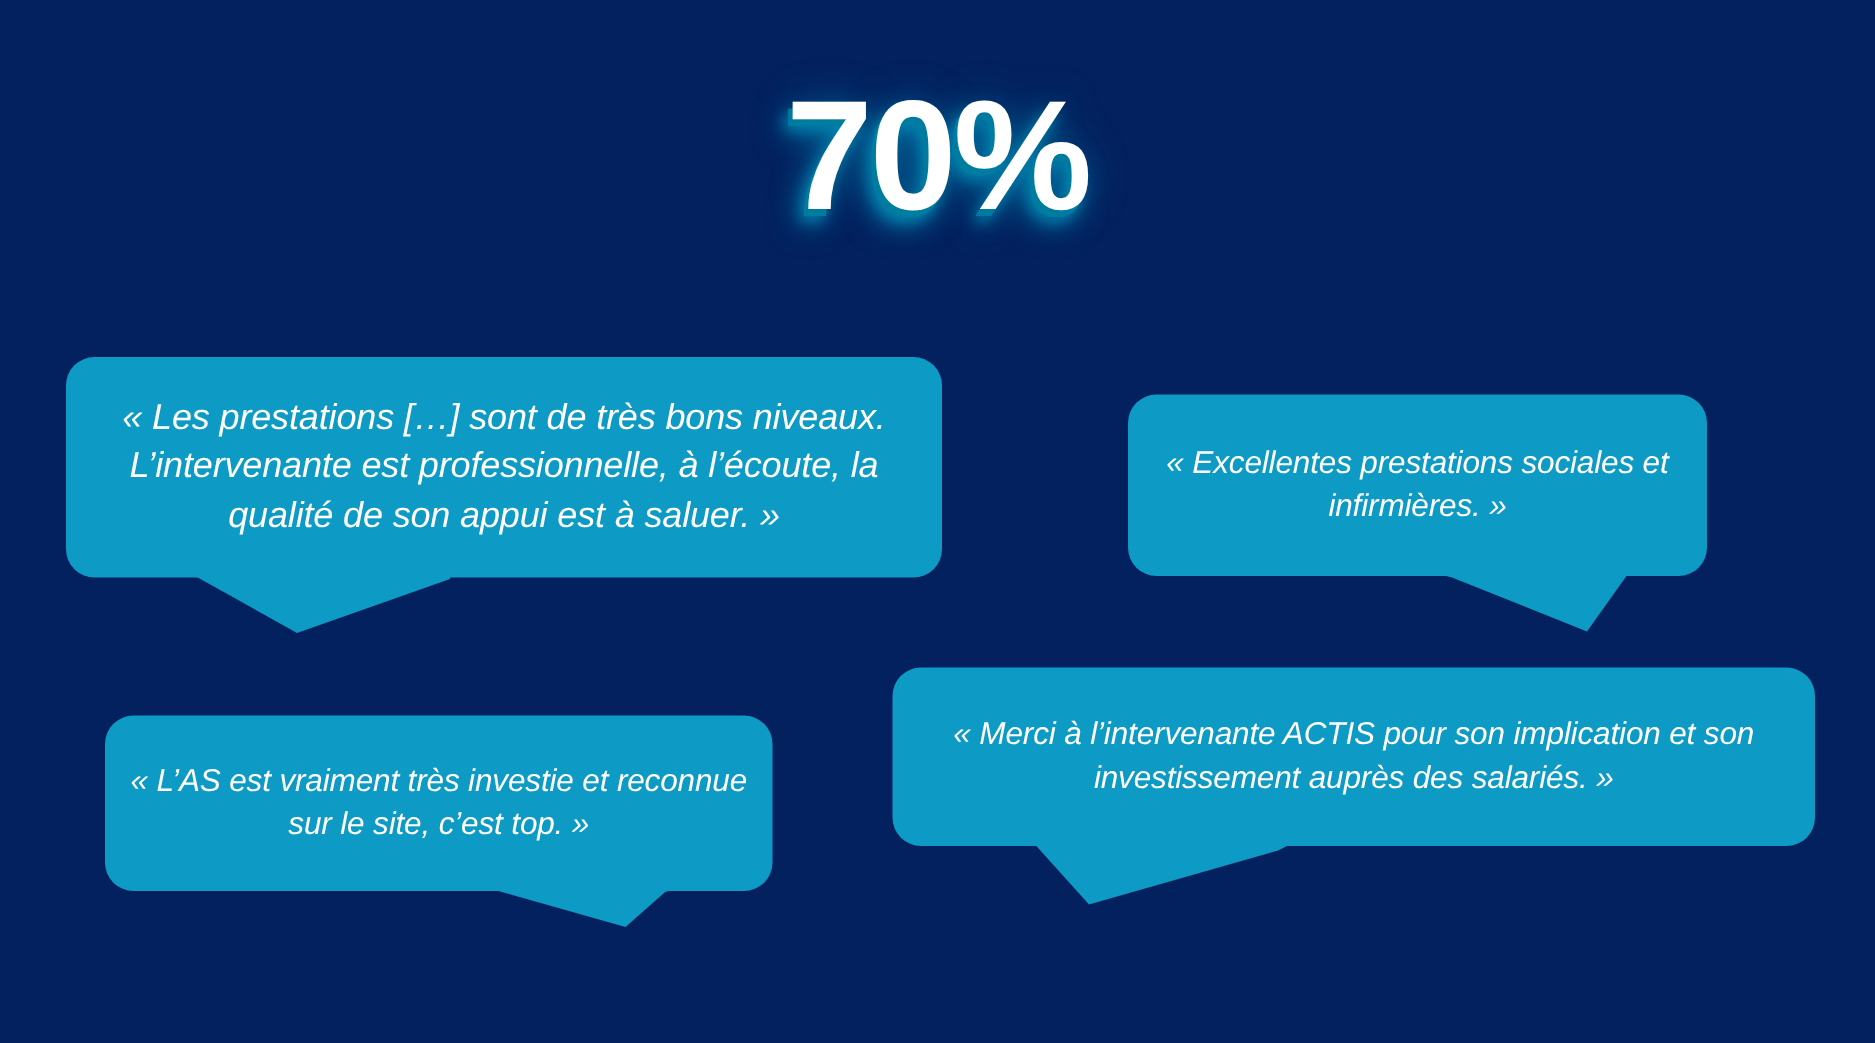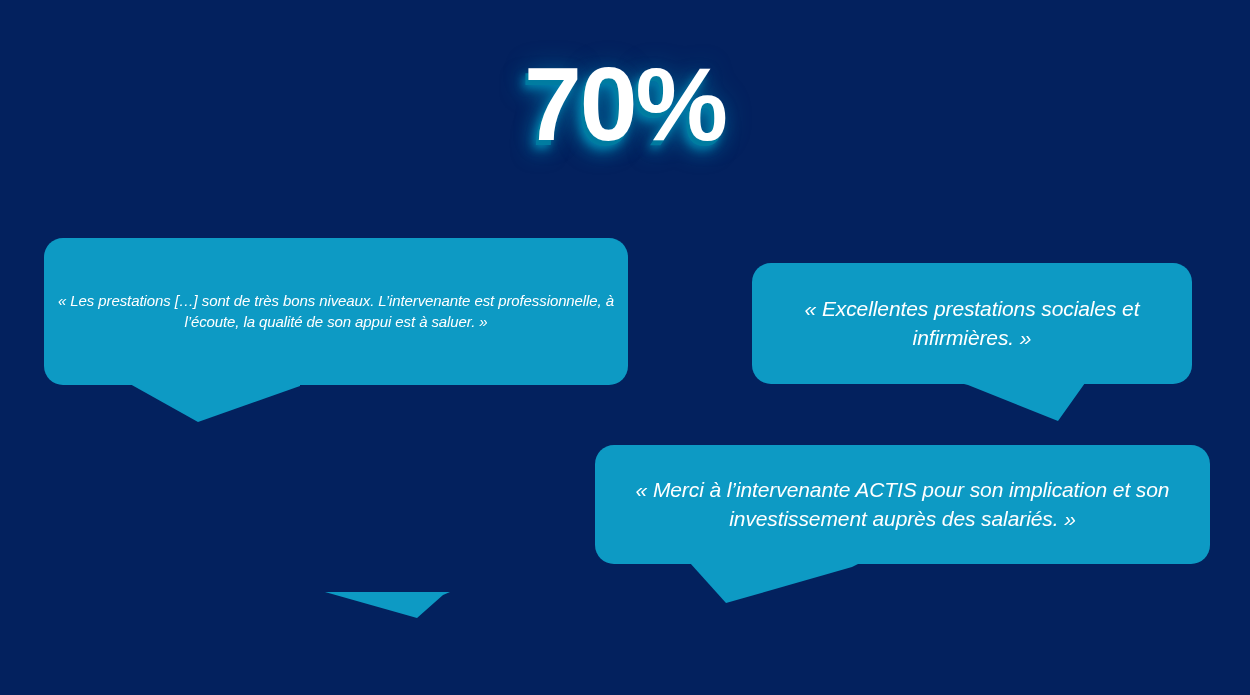--- a/index.html
+++ b/index.html
@@ -78,25 +78,25 @@
   }
   .tail {
     position: absolute;
     display: block;
     overflow: visible;
   }
   .tail path { fill: #0d9ac4; }
 
   
   #bubble-1 { left: 44px; top: 238px; width: 584px; height: 147px; }
-  #bubble-1 .qt { font-size: 15px; }
+  #bubble-1 .qt { font-size: 24px; }
   #tail-1 { left: 130px; top: 384px; width: 170px; height: 40px; }
 
   
-  #bubble-2 { left: 752px; top: 263px; width: 440px; height: 121px; }
+  #bubble-2 { left: 752px; top: 263px; width: 386px; height: 121px; }
   #bubble-2 .qt { font-size: 21px; }
   #tail-2 { left: 960px; top: 383px; width: 125px; height: 40px; }
 
   
   #bubble-3 { left: 70px; top: 477px; width: 445px; height: 117px; }
   #bubble-3 .qt { font-size: 21px; }
   #tail-3 { left: 325px; top: 592px; width: 125px; height: 28px; }
 
   
   #bubble-4 { left: 595px; top: 445px; width: 615px; height: 119px; }
@@ -119,20 +119,23 @@
     <path d="M0 0 L170 0 L170 2 L68 38 Z"></path>
   </svg>
 
   <div class="bubble" id="bubble-2">
     <div class="qt">« Excellentes prestations sociales et infirmières. »</div>
   </div>
   <svg class="tail" id="tail-2" viewBox="0 0 125 40">
     <path d="M0 0 L125 0 L98 38 L8 2 Z"></path>
   </svg>
 
+  <div class="bubble" id="bubble-3">
+    <div class="qt">« L’AS est vraiment très investie et reconnue sur le site, c’est top. »</div>
+  </div>
   <svg class="tail" id="tail-3" viewBox="0 0 125 28">
     <path d="M0 0 L125 0 L118 3 L92 26 Z"></path>
   </svg>
 
   <div class="bubble" id="bubble-4">
     <div class="qt">« Merci à l’intervenante ACTIS pour son implication et son investissement auprès des salariés. »</div>
   </div>
   <svg class="tail" id="tail-4" viewBox="0 0 170 42">
     <path d="M0 0 L170 0 L162 4 L36 40 Z"></path>
   </svg>

